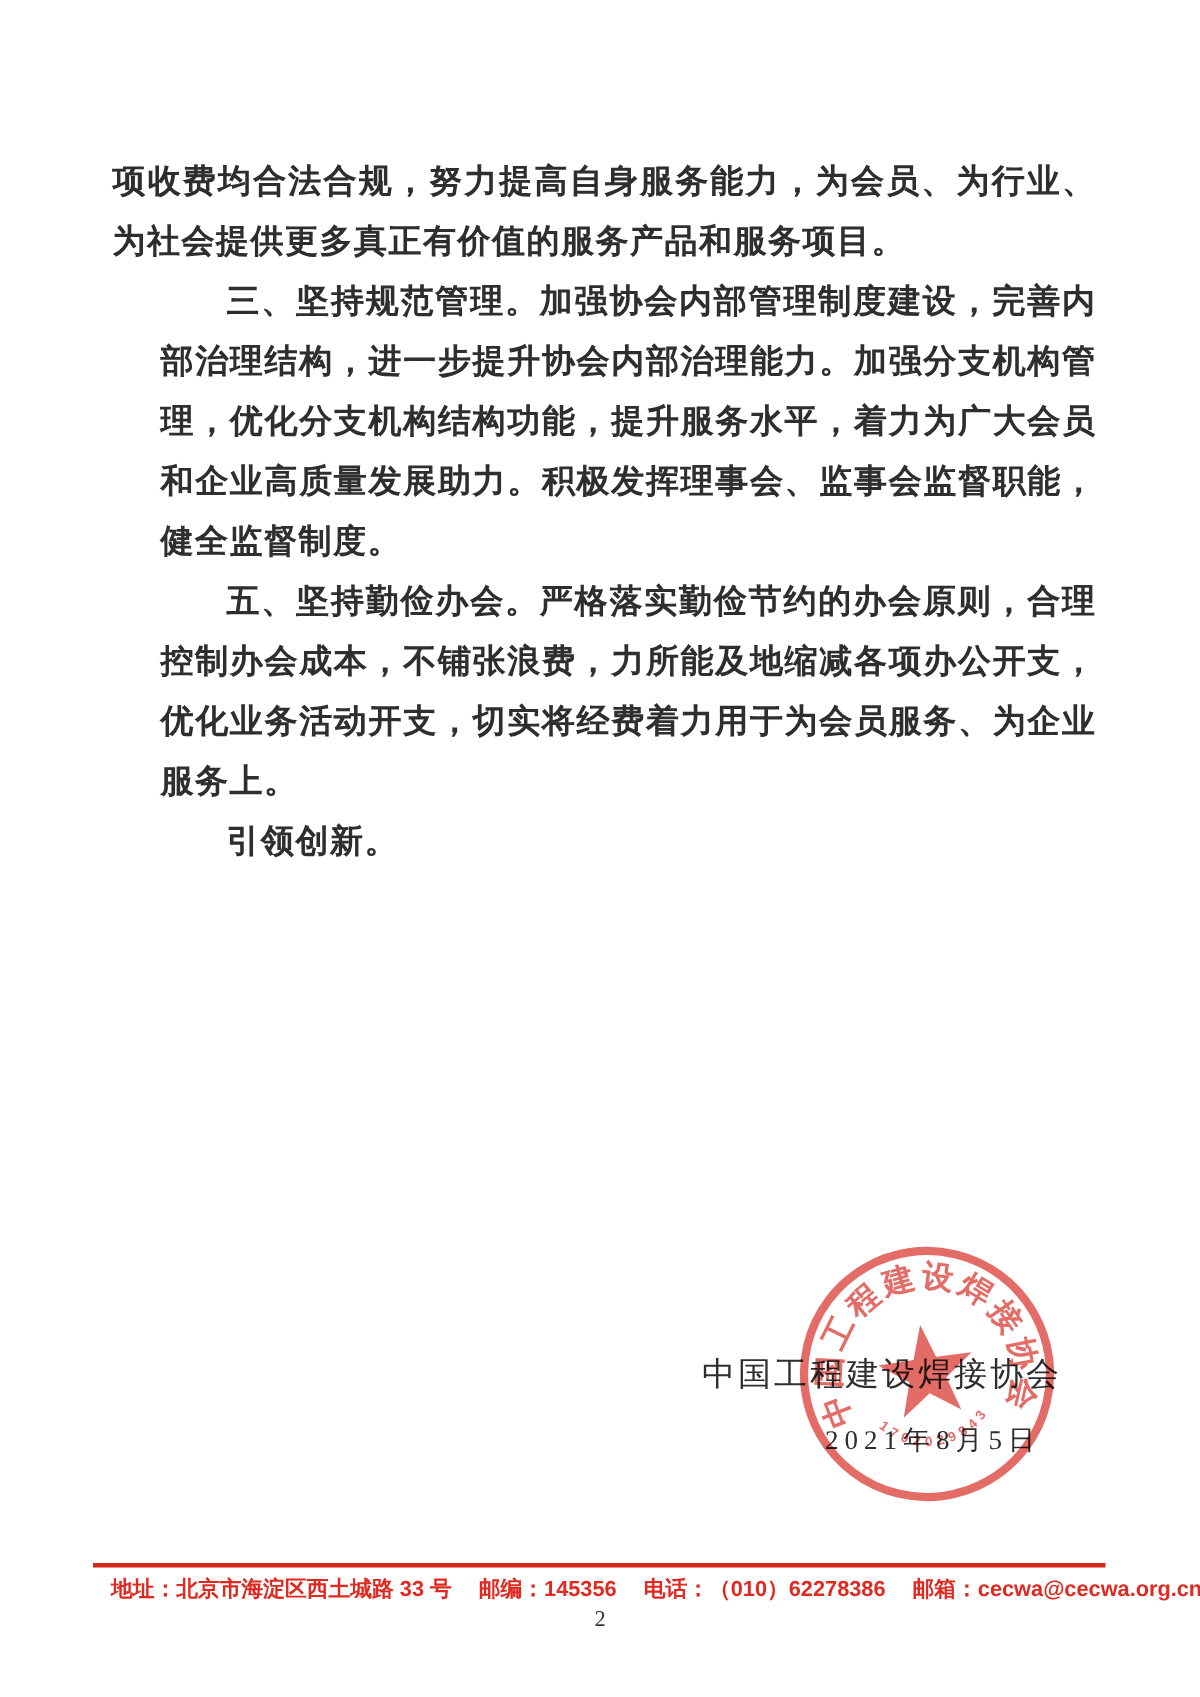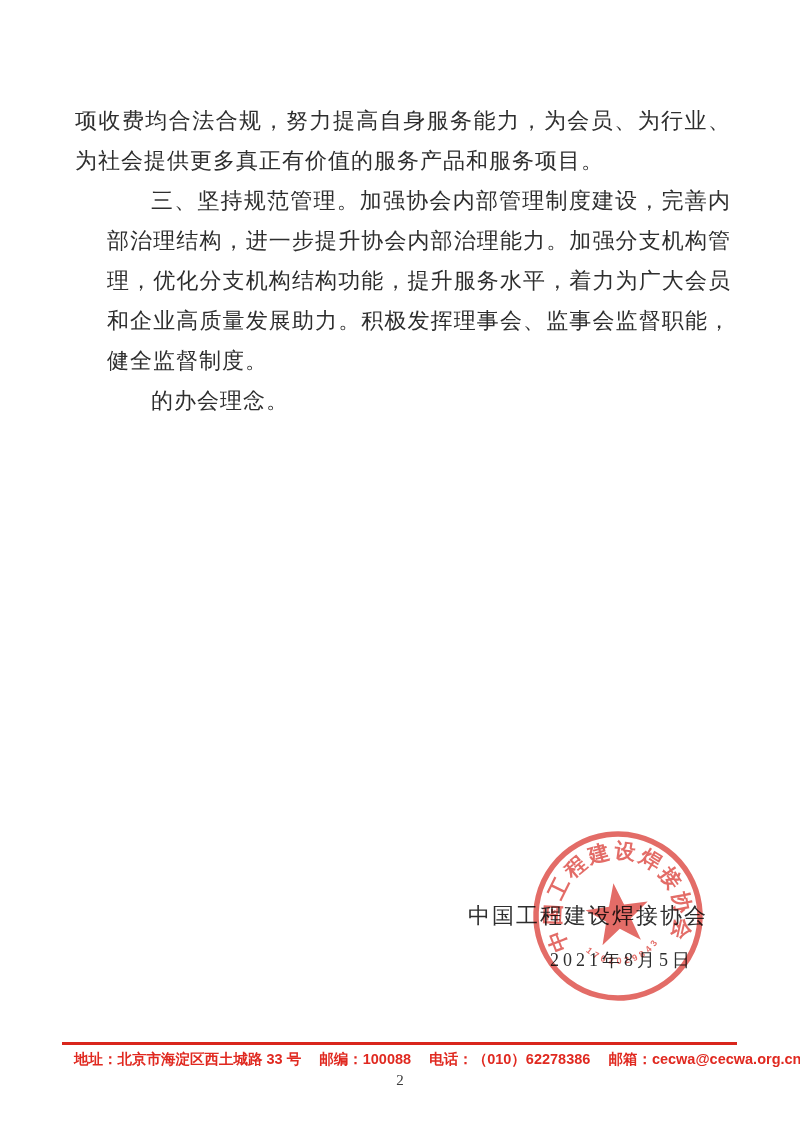--- a/index.html
+++ b/index.html
@@ -12,20 +12,21 @@
     overflow:hidden;
   }
   .body-text{
     position:absolute;
     left:75px;top:101px;
     width:656px;
     font-size:22px;
     line-height:40px;
     letter-spacing:1px;
     text-align:justify;
+    font-weight:bold;
   }
   .body-text p{margin:0;}
   .body-text p.indent{text-indent:2em;margin-left:32px;}
   .sig-block{
     position:absolute;
     left:0;top:896px;
     width:800px;
   }
   .sig-line{
     text-align:right;
@@ -87,21 +88,22 @@
   }
 </style>
 </head>
 <body>
 
 <div class="page">
 
   <div class="body-text">
     <p>项收费均合法合规，努力提高自身服务能力，为会员、为行业、为社会提供更多真正有价值的服务产品和服务项目。</p>
     <p class="indent">三、坚持规范管理。加强协会内部管理制度建设，完善内部治理结构，进一步提升协会内部治理能力。加强分支机构管理，优化分支机构结构功能，提升服务水平，着力为广大会员和企业高质量发展助力。积极发挥理事会、监事会监督职能，健全监督制度。</p>
-    <p class="indent">的办会理念。</p>
+    <p class="indent">五、坚持勤俭办会。严格落实勤俭节约的办会原则，合理控制办会成本，不铺张浪费，力所能及地缩减各项办公开支，优化业务活动开支，切实将经费着力用于为会员服务、为企业服务上。</p>
+    <p class="indent">引领创新。</p>
   </div>
 
   <div class="sig-block">
     <p class="sig-line">中国工程建设焊接协会</p>
     <p class="date-line">2021年8月5日</p>
   </div>
 
   <svg class="seal" viewBox="0 0 176 176">
     <defs>
       <path id="arcTop" d="M 35.4 112.5 A 58 58 0 1 1 140.6 112.5" fill="none"></path>
@@ -116,21 +118,21 @@
       <text class="code-chars" fill="#dd4b45">
         <textPath href="#arcBottom" startOffset="4">1702029843</textPath>
       </text>
     </g>
   </svg>
 
   <div class="footer">
     <div class="footer-rule"></div>
     <p class="footer-line">
       <span class="footer-item"><span>地址：</span><span>北京市海淀区西土城路 33 号</span></span>
-      <span class="footer-item"><span>邮编：</span><span>100088</span></span>
+      <span class="footer-item"><span>邮编：</span><span>145356</span></span>
       <span class="footer-item"><span>电话：</span><span>（010）62278386</span></span>
       <span class="footer-item"><span>邮箱：</span><span>cecwa@cecwa.org.cn</span></span>
     </p>
   </div>
 
   <div class="page-number">2</div>
 
 </div>
 
 </body></html>

